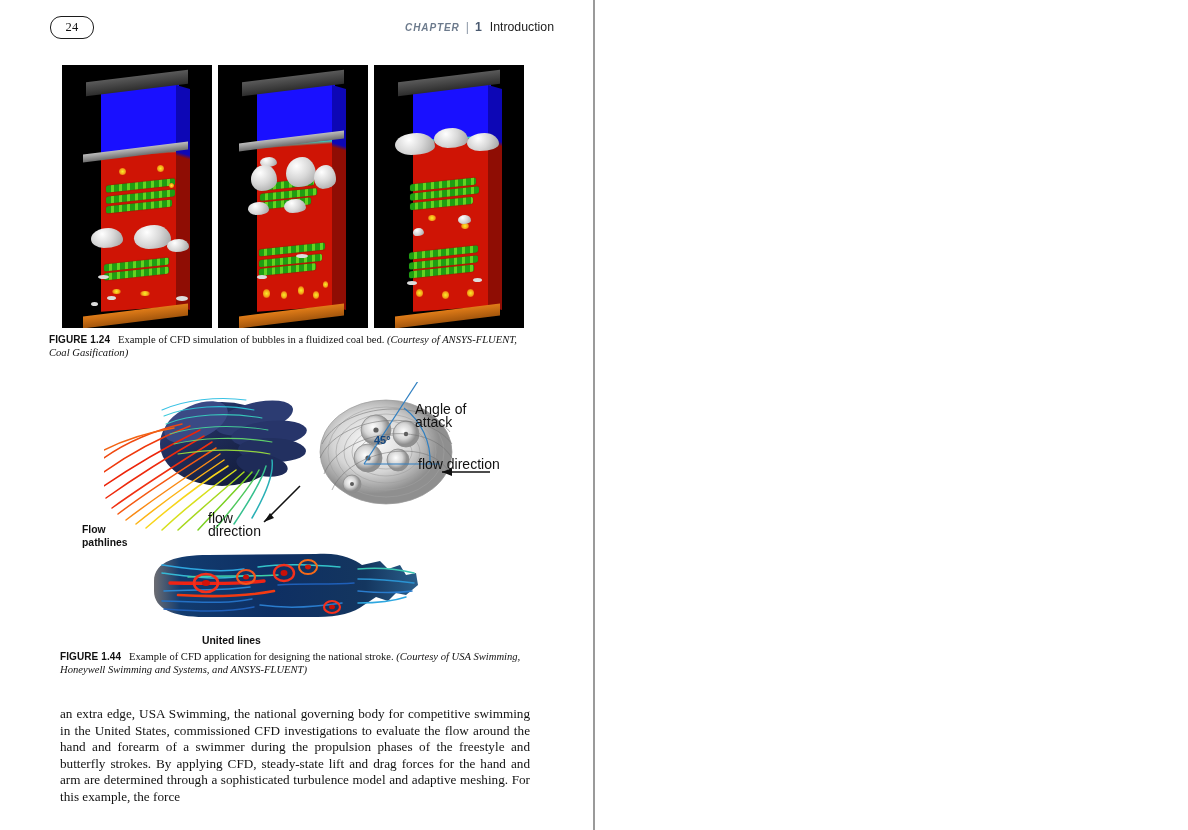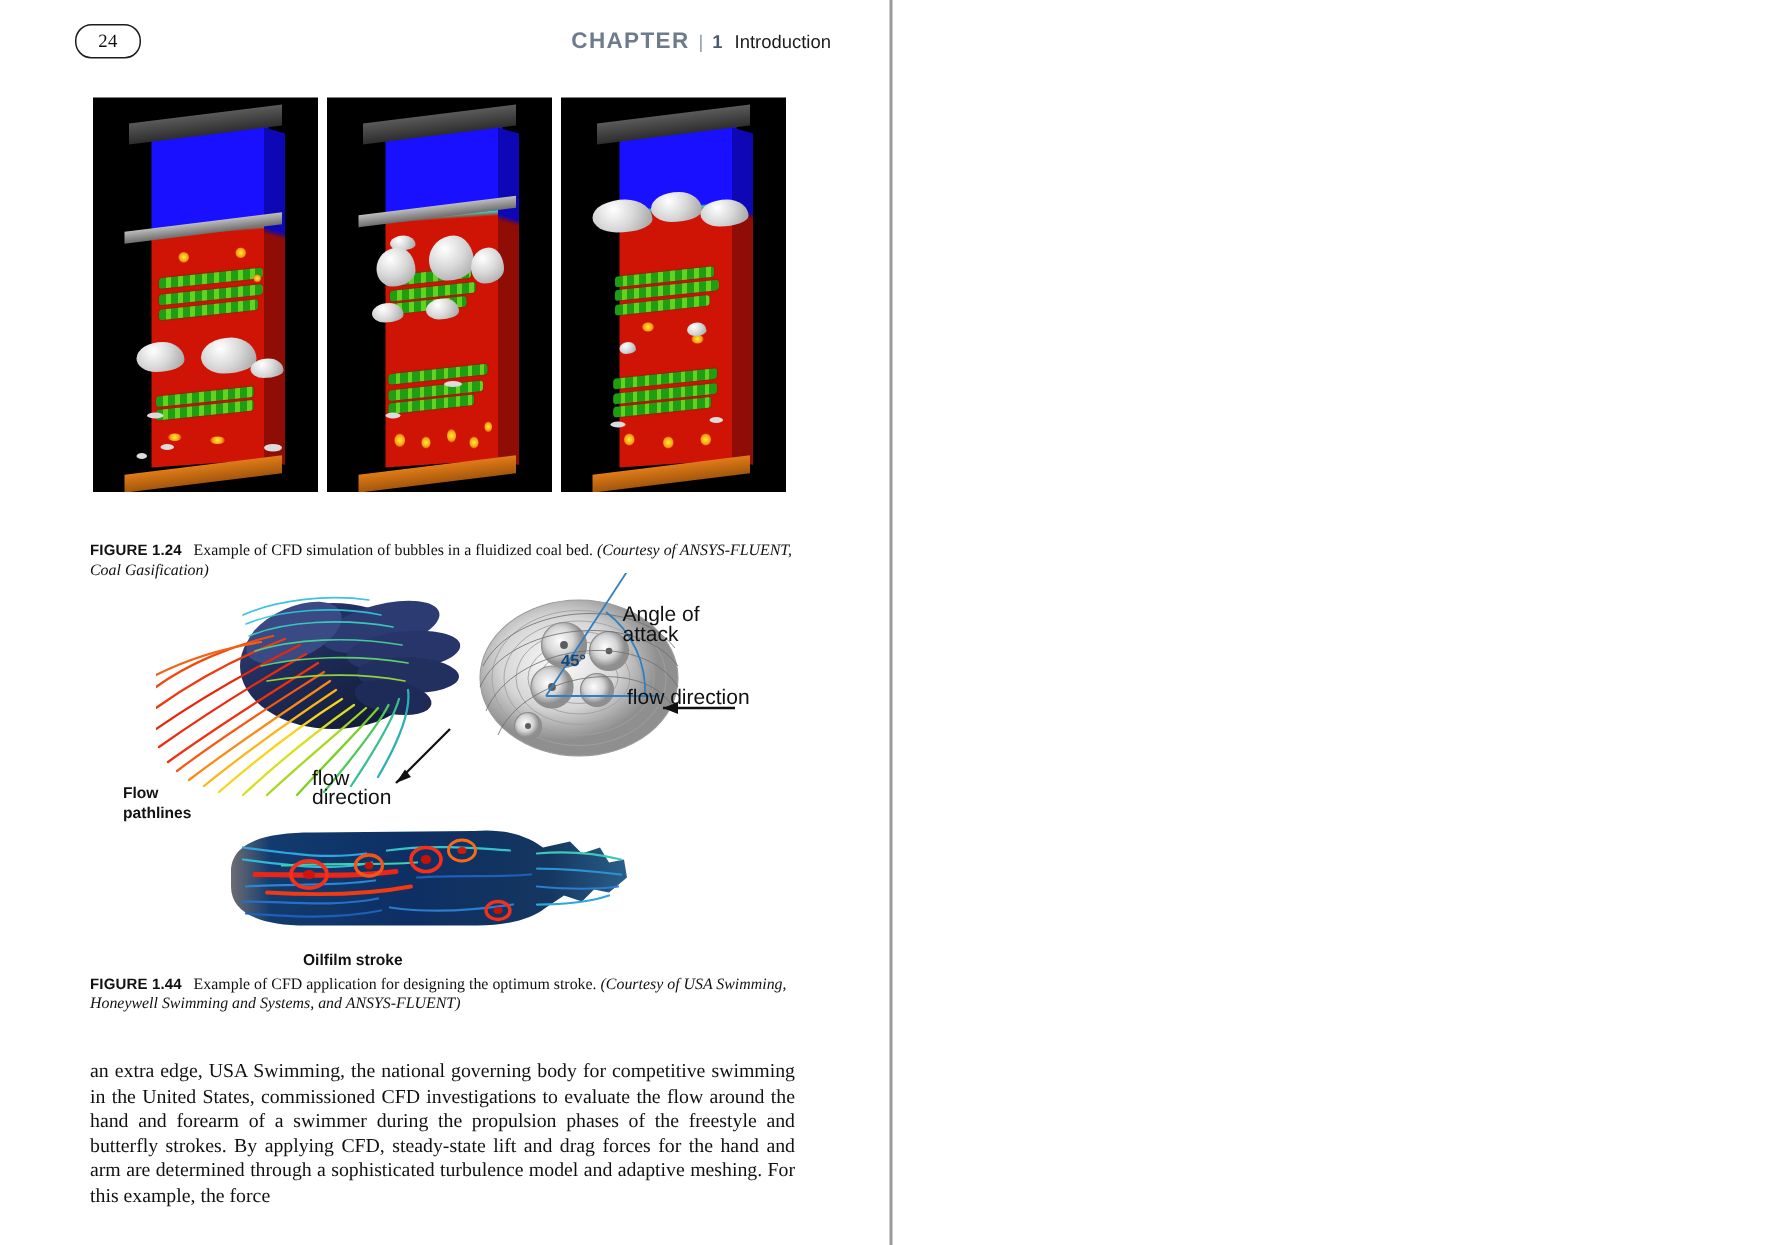--- a/index.html
+++ b/index.html
@@ -27,21 +27,21 @@
   .folio{
     display:inline-flex;align-items:center;justify-content:center;
     width:42px;height:21px;border:1.4px solid #1c1c1c;border-radius:11px;
     font-family:"Liberation Serif", serif;font-weight:normal;font-size:12.5px;
     letter-spacing:.3px;color:#111;background:#fff;
   }
   .rh-text{
     font-size:12.3px;color:#1c1c1c;white-space:nowrap;
     font-family:"Liberation Sans", sans-serif;
   }
-  .rh-chapter{color:#6d7b8d;font-weight:bold;letter-spacing:.9px;font-size:15px;}
+  .rh-chapter{color:#6d7b8d;font-weight:bold;letter-spacing:.9px;font-size:10px;font-style:italic;}
   .rh-bar{color:#8d99a8;margin:0 6px;}
   .rh-num{color:#4a5a70;font-weight:bold;margin-right:8px;}
   .rh-spacer{flex:1;}
 
   
   .body-col{
     position:absolute;
     font-family:"Liberation Serif", serif;
     font-size:13.2px;line-height:16.6px;
     text-align:justify;text-justify:inter-word;
@@ -207,21 +207,21 @@
         <div class="hotspot" style="left:28%;top:85%;width:7px;height:8px;"></div>
         <div class="hotspot" style="left:45%;top:86%;width:7px;height:8px;"></div>
         <div class="hotspot" style="left:62%;top:85%;width:7px;height:8px;"></div>
         <div class="blob" style="left:56%;top:57%;width:13px;height:9px;"></div>
         <div class="blob" style="left:26%;top:62%;width:11px;height:8px;"></div>
         <div class="speck" style="left:22%;top:82%;width:10px;height:4px;"></div>
         <div class="speck" style="left:66%;top:81%;width:9px;height:4px;"></div>
       </div>
     </div>
 
-    <div class="caption" style="left:60px;top:333px;width:470px;margin-top:28px;">
+    <div class="caption" style="left:49px;top:333px;width:470px;">
       <b>FIGURE 1.24</b>&nbsp;&nbsp;&nbsp;<span>Example of CFD simulation of bubbles in a fluidized coal bed.</span> <i>(Courtesy of ANSYS-FLUENT, Coal Gasification)</i>
     </div>
 
     <div class="fig125" style="left:60px;top:382px;width:470px;height:255px;">
 
       <svg width="260" height="150" viewBox="0 0 260 150" style="position:absolute;left:44px;top:0;">
         <defs>
           <linearGradient id="handBlue" x1="0" y1="0" x2="1" y2="1">
             <stop offset="0%" stop-color="#30407a"></stop>
             <stop offset="45%" stop-color="#1d2a55"></stop>
@@ -368,25 +368,25 @@
         </g>
       </svg>
 
       <div class="label-b" style="left:22px;top:142px;white-space:pre-line;">Flow
 pathlines</div>
       <div class="label-n" style="left:148px;top:130px;white-space:pre-line;">flow
 direction</div>
       <div class="label-n" style="left:355px;top:21px;white-space:pre-line;">Angle of
 attack</div>
       <div class="label-n" style="left:358px;top:76px;">flow direction</div>
-      <div class="label-b" style="left:142px;top:253px;">Oilfilm stroke</div>
+      <div class="label-b" style="left:142px;top:253px;">United lines</div>
     </div>
 
     <div class="caption" style="left:60px;top:650px;width:470px;">
-      <b>FIGURE 1.44</b>&nbsp;&nbsp;&nbsp;<span>Example of CFD application for designing the optimum stroke.</span> <i>(Courtesy of USA Swimming, Honeywell Swimming and Systems, and ANSYS-FLUENT)</i>
+      <b>FIGURE 1.44</b>&nbsp;&nbsp;&nbsp;<span>Example of CFD application for designing the national stroke.</span> <i>(Courtesy of USA Swimming, Honeywell Swimming and Systems, and ANSYS-FLUENT)</i>
     </div>
 
     <div class="body-col" style="left:60px;top:706px;width:470px;">
       <p>an extra edge, USA Swimming, the national governing body for competitive swimming in the United States, commissioned CFD investigations to evaluate the flow around the hand and forearm of a swimmer during the propulsion phases of the freestyle and butterfly strokes. By applying CFD, steady-state lift and drag forces for the hand and arm are determined through a sophisticated turbulence model and adaptive meshing. For this example, the force</p>
     </div>
   </div>
 
   <div class="gutter"></div>
 
   <div class="page page-right">

